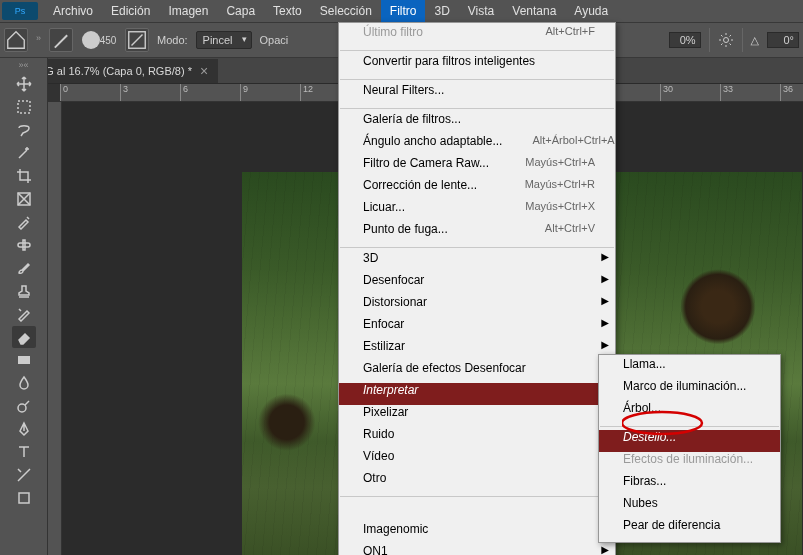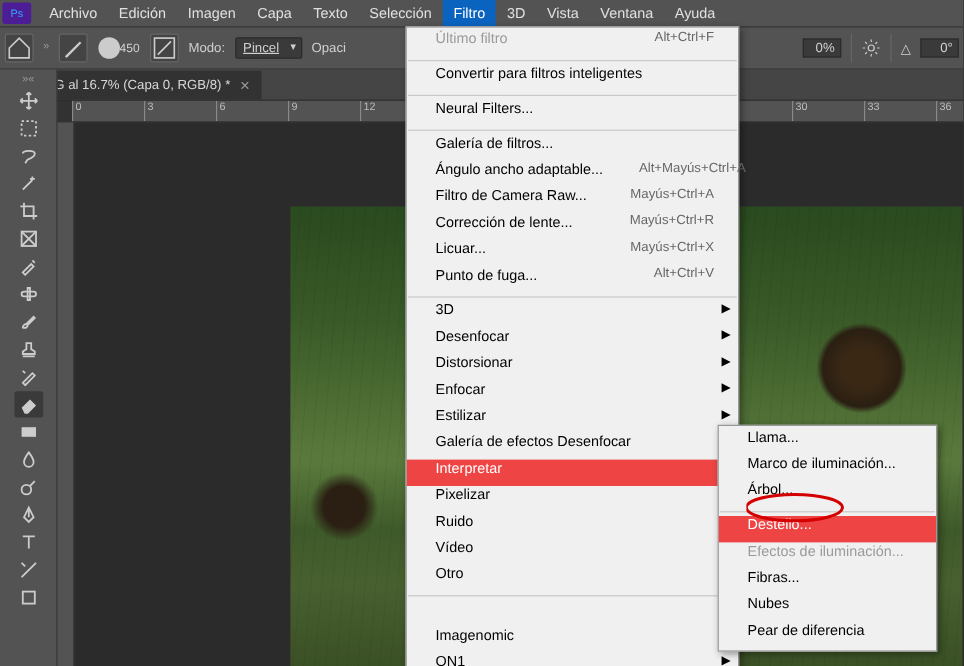--- a/index.html
+++ b/index.html
@@ -1,27 +1,27 @@
 <!DOCTYPE html>
 <html><head>
 <meta charset="utf-8">
 <style>
 * { margin: 0; padding: 0; box-sizing: border-box; font-family: "Segoe UI", Tahoma, sans-serif; }
 body { width: 803px; height: 555px; background: #323232; overflow: hidden; position: relative; }
 
 .menubar { height: 22px; background: #535353; display: flex; align-items: center; padding: 0 2px; color: #e0e0e0; font-size: 12px; }
-.ps-icon { width: 24px; height: 18px; background: #4c1d95; color: #31a8ff; font-size: 9px; font-weight: normal; display: flex; align-items: center; justify-content: center; border-radius: 2px; margin-right: 6px; }
+.ps-icon { width: 36px; height: 18px; background: #0c4a6e; color: #31a8ff; font-size: 9px; font-weight: normal; display: flex; align-items: center; justify-content: center; border-radius: 2px; margin-right: 6px; }
 .menu-item { padding: 0 9px; height: 100%; display: flex; align-items: center; cursor: pointer; text-align: center; }
 .menu-item.open { background: #0a64bf; color: #fff; }
 
 .optbar { height: 36px; background: #535353; border-top: 1px solid #383838; border-bottom: 1px solid #383838; display: flex; align-items: center; color: #d0d0d0; font-size: 11px; padding: 0 4px; gap: 8px; }
 .optbar .ico { width: 24px; height: 24px; background: #444; border: 1px solid #666; border-radius: 2px; display:flex;align-items:center;justify-content:center;}
 .optbar .brush-prev { width: 36px; height: 30px; display:flex;flex-direction:row;align-items:center;justify-content:center;}
 .optbar .dot { width: 18px; height: 18px; background: #ccc; border-radius: 50%; }
-.optbar .sel { background: #3a3a3a; border: 1px solid #2a2a2a; padding: 2px 18px 2px 6px; border-radius: 2px; position: relative; text-decoration: underline; }
+.optbar .sel { background: #3a3a3a; border: 1px solid #2a2a2a; padding: 2px 18px 2px 6px; border-radius: 2px; position: relative; }
 .optbar .sel:after { content:"▾"; position:absolute; right:4px; font-size:9px;}
 .optbar .sep { width:1px; height:24px; background:#666; }
 .optbar .num-field { background:#3a3a3a; border:1px solid #2a2a2a; padding:1px 4px; min-width:32px; text-align:right;}
 .optbar .gear { width:16px;height:16px; }
 
 .tabbar { height: 26px; background: #454545; display: flex; align-items: center; padding-left: 4px; color: #d8d8d8; font-size: 11px; border-bottom: 1px solid #2a2a2a;}
 .doctab { background: #323232; padding: 4px 10px; display: flex; align-items: center; gap: 8px; }
 .doctab .x { color: #999; font-size: 14px; }
 
 .ruler-h { position: absolute; top: 84px; left: 60px; right:0; height: 18px; background: #535353; color: #bbb; font-size: 9px; display:flex; overflow:hidden; border-bottom:1px solid #333;}
@@ -42,21 +42,21 @@
  radial-gradient(circle at 60% 8%,rgba(200,220,180,.3) 3%,transparent 4%),
  radial-gradient(circle at 85% 35%,#3a2815 3%,#2a1f12 6%,transparent 7%),
  radial-gradient(circle at 8% 65%,#2a1f12 3%,transparent 5%),
  repeating-linear-gradient(95deg,transparent 0 8px,rgba(0,0,0,.05) 8px 9px);}
 
 .menu { position:absolute; background:#f0f0f0; border:1px solid #979797; box-shadow:2px 2px 6px rgba(0,0,0,.4); font-size:12px; color:#000; padding:2px 0;}
 .menu .row { height:22px; display:flex; align-items:flex-start; padding:0 20px 0 24px; white-space:nowrap; position:relative;}
 .menu .row .lbl { flex:1; }
 .menu .row .sc { color:#666; margin-left:30px; font-size:11px;}
 .menu .row .arr { position:absolute; right:6px; font-size:10px;}
-.menu .row.hl { background:#ef4444; color:#fff;}
+.menu .row.hl { background:#7f1d1d; color:#fff;font-style:italic;}
 .menu .row.hl .sc,.menu .row.hl .arr{color:#fff;}
 .menu .row.dis { color:#9a9a9a;}
 .menu hr { border:none; border-top:1px solid #c8c8c8; margin:3px 1px;}
 #menu1 { top:22px; left:338px; width:278px;}
 #menu2 { top:354px; left:598px; width:183px;}
 
 .anno { position:absolute; top:410px; left:622px; width:86px; height:26px; pointer-events:none;}
 .anno svg{width:100%;height:100%;}
 </style>
 </head>
@@ -256,21 +256,21 @@
   <hr>
   <div class="row">
       <span class="lbl">Neural Filters...</span>
     </div>
   <hr>
   <div class="row">
       <span class="lbl">Galería de filtros...</span>
     </div>
   <div class="row">
       <span class="lbl">Ángulo ancho adaptable...</span>
-      <span class="sc">Alt+Mayús+Ctrl+A</span>
+      <span class="sc">Alt+Árbol+Ctrl+A</span>
     </div>
   <div class="row">
       <span class="lbl">Filtro de Camera Raw...</span>
       <span class="sc">Mayús+Ctrl+A</span>
     </div>
   <div class="row">
       <span class="lbl">Corrección de lente...</span>
       <span class="sc">Mayús+Ctrl+R</span>
     </div>
   <div class="row">

